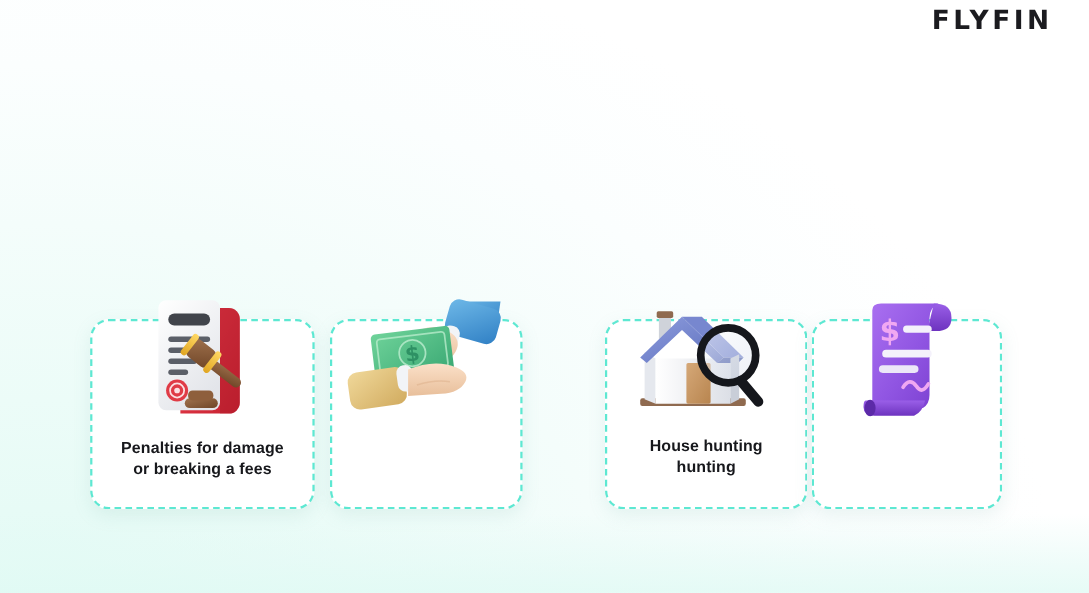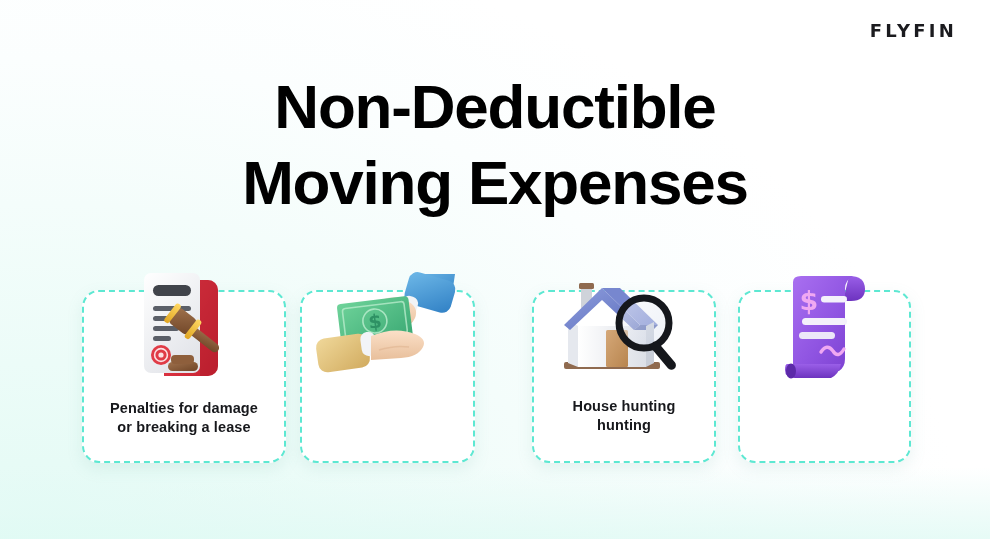--- a/index.html
+++ b/index.html
@@ -14,23 +14,23 @@
     position:relative;
     width:990px; height:539px;
     background:
       radial-gradient(ellipse 1100px 760px at 4% 104%, #e2faf4 0%, #ecfcf8 26%, #f4fdfb 47%, #fbfefe 66%, #ffffff 84%);
     overflow:hidden;
   }
 
   
   #logo {
     position:absolute;
-    top:22px; right:33px;
+    top:6px; right:33px;
     font-family:"DejaVu Sans", sans-serif;
-    font-size:18px;
+    font-size:24px;
     font-weight:700;
     letter-spacing:3.2px;
     color:#1b1b1f;
     line-height:1;
   }
 
   
   #headline {
     position:absolute;
     top:76px; left:0; right:0;
@@ -83,21 +83,21 @@
     bottom:26px;
     text-align:center;
     font-size:14.5px;
     font-weight:700;
     line-height:1.32;
     color:#17181c;
     letter-spacing:.1px;
   }
   .card.c1 { left:82px;  width:204px; }
   .card.c2 { left:300px; width:175px; }
-  .card.c3 { left:532px; width:184px; }
+  .card.c3 { left:550px; width:184px; }
   .card.c4 { left:738px; width:173px; }
   .card.c2 .card-label { bottom:32px; }
   .card.c1 .card-label { bottom:24px; }
 
   
   .icon-wrap {
     position:absolute;
     left:0; right:0;
     top:-22px;
     height:118px;
@@ -117,28 +117,20 @@
     pointer-events:none;
   }
 </style>
 </head>
 <body>
 
 <div id="canvas">
 
   <div id="logo">FLYFIN</div>
 
-  <div id="headline">
-    <div class="hl-line l1">
-      <span class="hl-mark">
-        <span>Non-Deductible</span>
-      </span>
-    </div>
-    <div class="hl-line l2">Moving Expenses</div>
-  </div>
 
   <div id="cards">
 
     <div class="card c1">
       <div class="icon-wrap">
         <svg width="108" height="118" viewBox="0 0 108 118">
           <defs>
             <linearGradient id="g1folder" x1="0" y1="0" x2="1" y2="1">
               <stop offset="0" stop-color="#ef4350"></stop>
                 <stop offset="1" stop-color="#c52130"></stop>
@@ -182,21 +174,21 @@
 
           <g transform="rotate(38 58 56)">
             <rect x="38" y="46" width="26" height="19" rx="6" fill="url(#g1mallet)"></rect>
             <rect x="35" y="44" width="6" height="23" rx="3" fill="url(#g1gold)"></rect>
             <rect x="61" y="44" width="6" height="23" rx="3" fill="url(#g1gold)"></rect>
           </g>
         </svg>
       </div>
       <div class="card-label">
         <span>Penalties for damage</span><br>
-        <span>or breaking a lease</span>
+        <span>or breaking a fees</span>
       </div>
     </div>
 
     <div class="card c2">
       <div class="icon-wrap">
         <svg width="150" height="118" viewBox="0 0 150 118">
           <defs>
             <linearGradient id="g2skin" x1="0" y1="0" x2="0" y2="1">
               <stop offset="0" stop-color="#fbe0c8"></stop>
                 <stop offset="1" stop-color="#e8bf9b"></stop>

